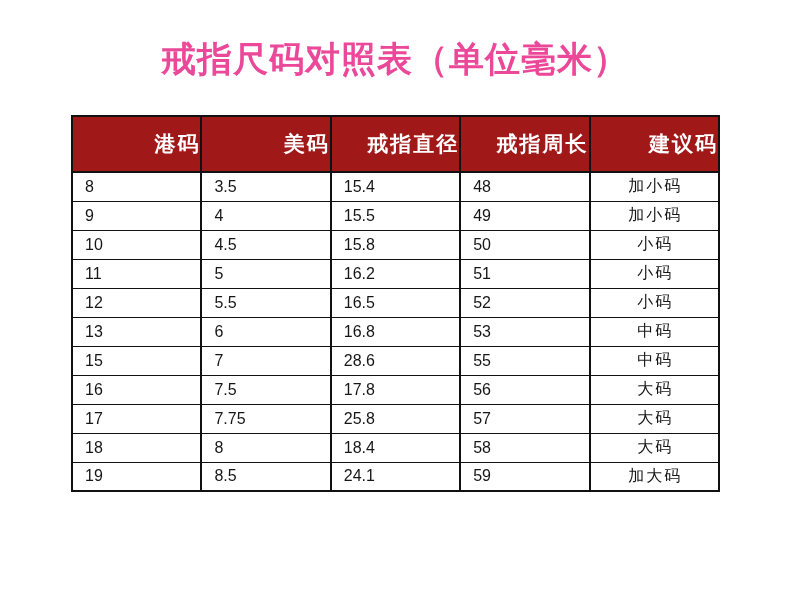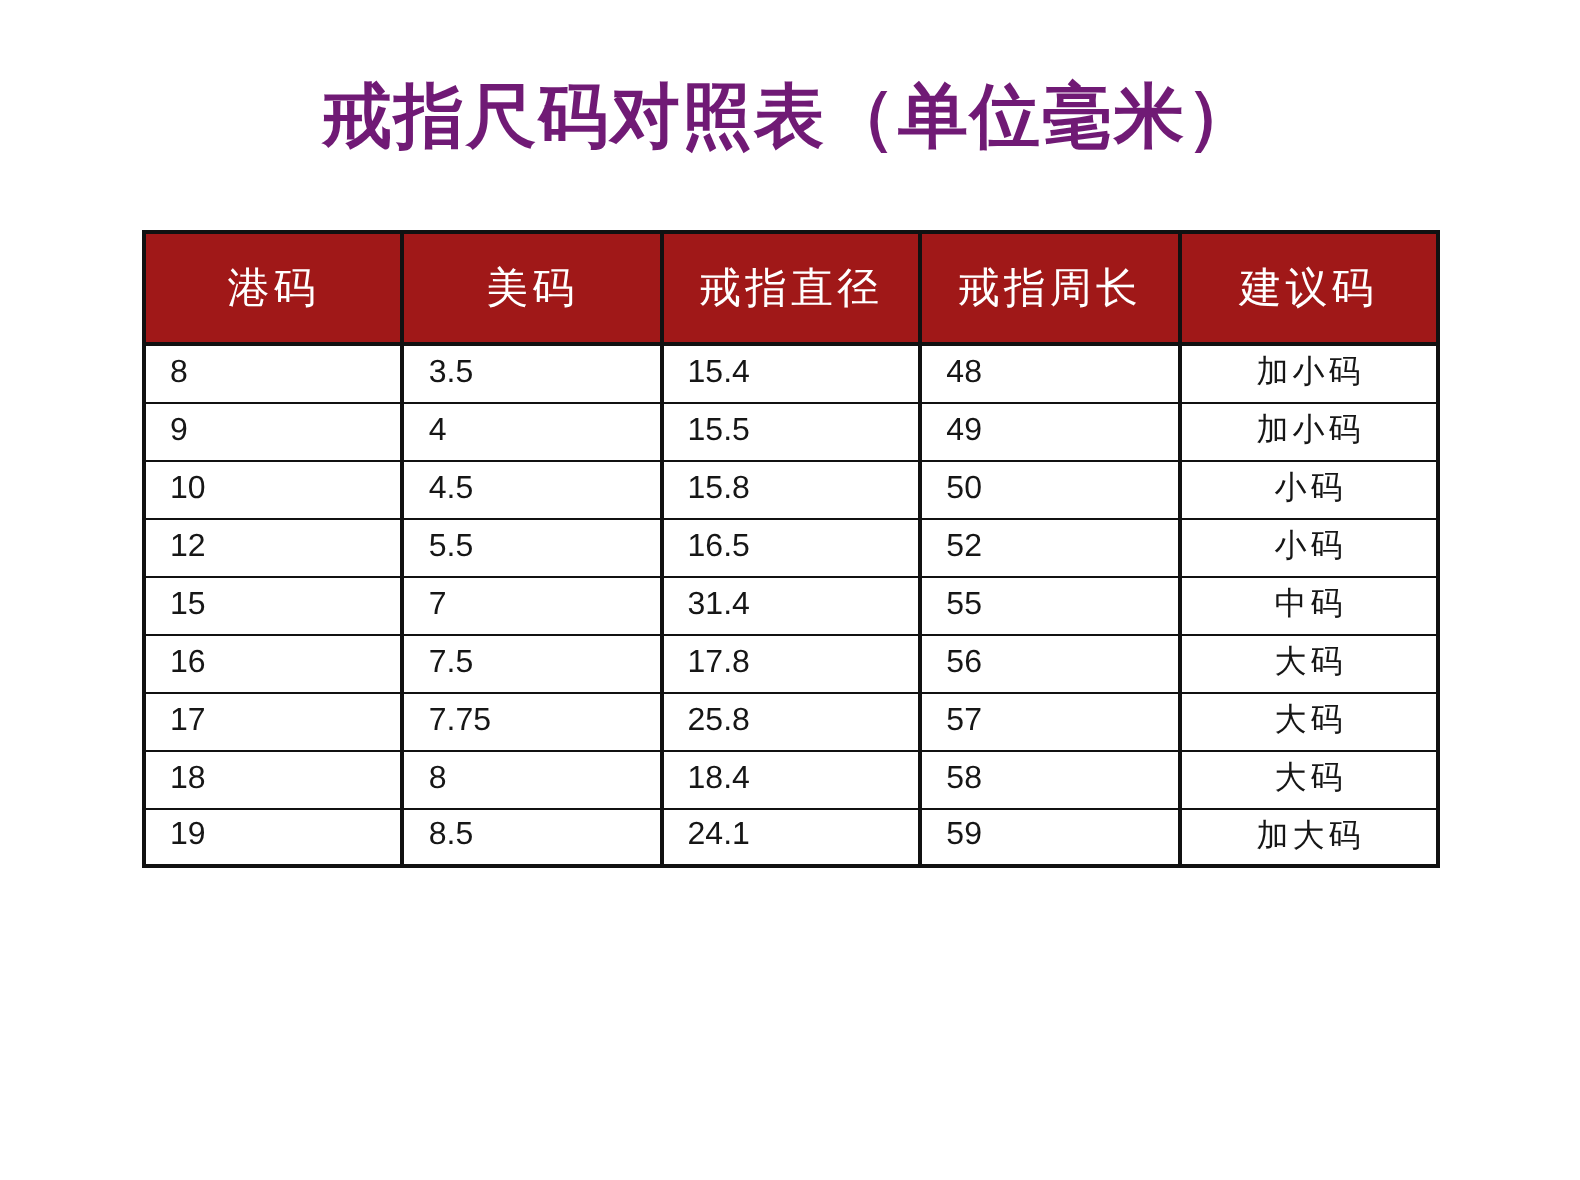--- a/index.html
+++ b/index.html
@@ -11,39 +11,39 @@
     position: relative;
   }
   .page-title {
     position: absolute;
     left: 0; top: 38px;
     width: 790px;
     text-align: center;
     font-size: 35px;
     font-weight: 600;
     letter-spacing: 1px;
-    color: #701a75;
+    color: #ec4899;
     line-height: 1.2;
   }
   table.size-table {
     position: absolute;
     left: 71px; top: 115px;
     width: 649px;
     border-collapse: collapse;
     table-layout: fixed;
   }
   .size-table th {
     width: 20%;
     height: 56px;
     background: #a01818;
     color: #ffffff;
     font-size: 21px;
-    font-weight: normal;
+    font-weight: bold;
     letter-spacing: 2px;
-    text-align: center;
+    text-align: right;
     vertical-align: middle;
     border: 2px solid #111111;
   }
   .size-table td {
     height: 29px;
     font-size: 16px;
     color: #161616;
     text-align: left;
     vertical-align: middle;
     padding: 0 0 0 12px;
@@ -93,30 +93,44 @@
         <td>加小码</td>
       </tr>
       <tr>
         <td>10</td>
         <td>4.5</td>
         <td>15.8</td>
         <td>50</td>
         <td>小码</td>
       </tr>
       <tr>
+        <td>11</td>
+        <td>5</td>
+        <td>16.2</td>
+        <td>51</td>
+        <td>小码</td>
+      </tr>
+      <tr>
         <td>12</td>
         <td>5.5</td>
         <td>16.5</td>
         <td>52</td>
         <td>小码</td>
       </tr>
       <tr>
+        <td>13</td>
+        <td>6</td>
+        <td>16.8</td>
+        <td>53</td>
+        <td>中码</td>
+      </tr>
+      <tr>
         <td>15</td>
         <td>7</td>
-        <td>31.4</td>
+        <td>28.6</td>
         <td>55</td>
         <td>中码</td>
       </tr>
       <tr>
         <td>16</td>
         <td>7.5</td>
         <td>17.8</td>
         <td>56</td>
         <td>大码</td>
       </tr>

